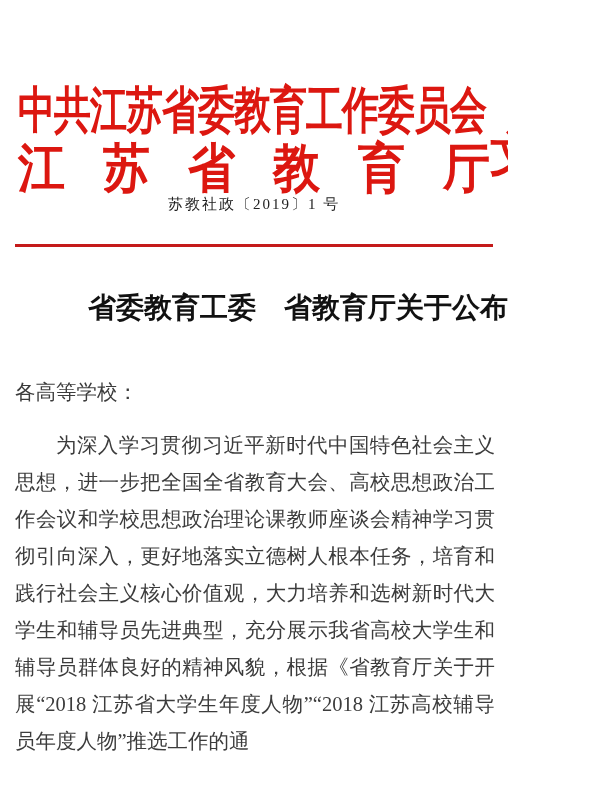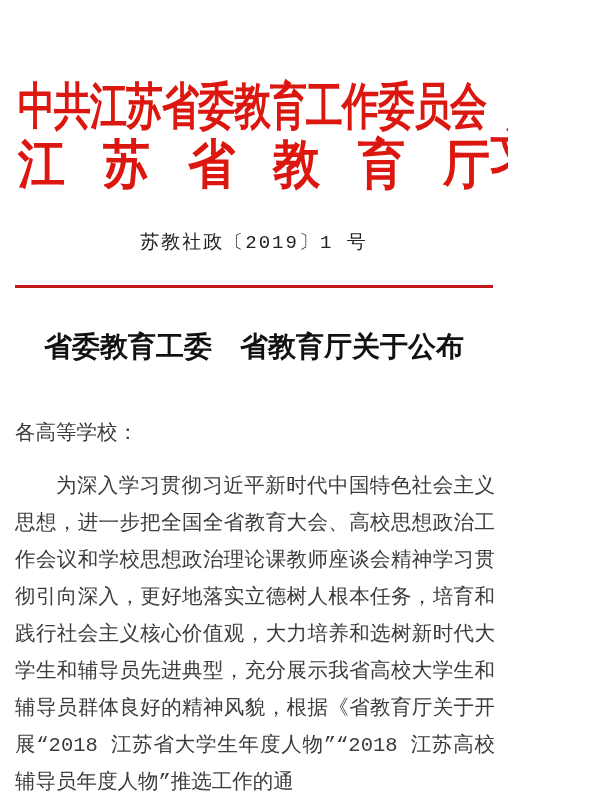--- a/index.html
+++ b/index.html
@@ -10,21 +10,21 @@
     --page-bg: #ffffff;
   }
   * { margin: 0; padding: 0; box-sizing: border-box; }
   html, body { background: #ffffff; }
   .page {
     position: relative;
     width: 508px;
     height: 800px;
     background: var(--page-bg);
     overflow: hidden;
-    font-family: Liberation Mono, monospace;
+    font-family: Liberation Serif, serif;
   }
   
   .letterhead {
     display: flex;
     align-items: center;
     padding: 85px 15px 0 18px;
   }
   .org { width: 472px; }
   .org-line1 {
     color: var(--accent-red);
@@ -52,43 +52,42 @@
   .doc-type {
     color: var(--accent-red);
     font-weight: bold;
     font-size: 48px;
     line-height: 1;
     white-space: nowrap;
     margin-top: 28px;
   }
   
   .doc-number {
-    margin-top: 34px;
     text-align: center;
-    font-size: 19px;
+    font-size: 15px;
     color: #222222;
     letter-spacing: 2px;
   }
   
   .red-rule {
     border: none;
     height: 3px;
     background: var(--rule-red);
     margin: 30px 15px 0 15px;
   }
   
   .title {
     margin-top: 42px;
     text-align: center;
     color: var(--title-black);
     font-size: 28px;
     font-weight: bold;
     line-height: 37px;
   }
-  .title-line { display: block; }
+  .title-line { display: block; text-align: right; }
   
   .body-block {
     margin-top: 48px;
     padding: 0 13px 0 15px;
     color: var(--body-black);
     font-size: 20.5px;
     line-height: 37px;
   }
   .salutation { margin-bottom: 16px; }
   .paragraph {

